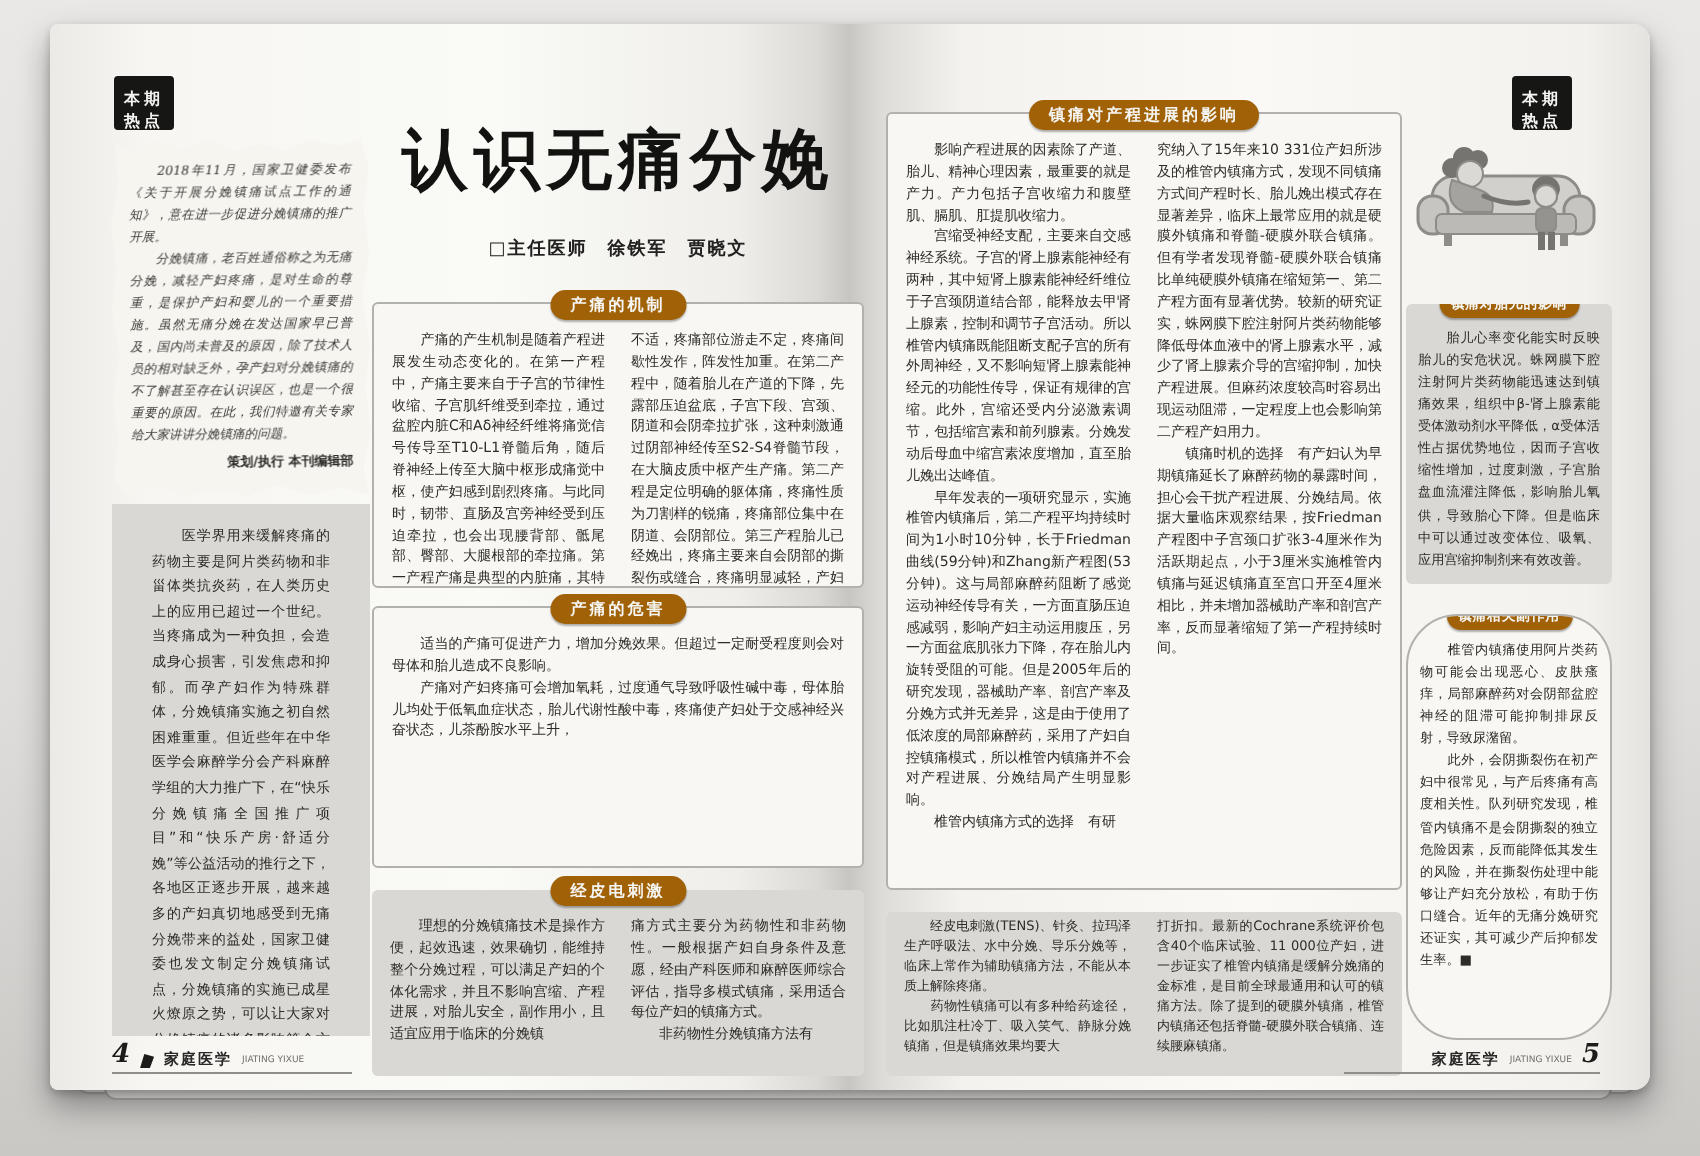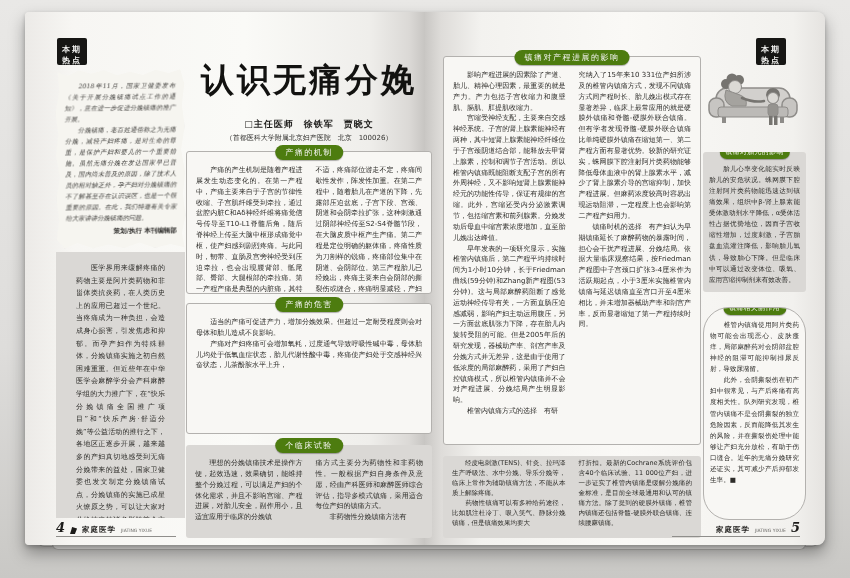--- a/index.html
+++ b/index.html
@@ -17,21 +17,21 @@
   .torn-note .note-sign{font-family:"DejaVu Serif",serif;font-size:6.5px;font-weight:bold;color:#2c2b29;text-align:right;margin-top:4px;}
   .gray-box{background:#dad8d5;}
   .white-box{background:#f8f7f4;border:1px solid #b3b1ae;border-radius:3px;}
   .intro-box{position:absolute;left:56px;top:252px;width:129px;height:266px;padding:10px 20px;box-sizing:border-box;overflow:hidden;}
   .intro-box .body-text{font-size:7px;line-height:1.8;}
   .main-title{position:absolute;left:186px;top:58px;width:246px;text-align:center;font-size:33px;font-weight:bold;letter-spacing:3px;color:#121210;}
   .byline{position:absolute;left:186px;top:118px;width:246px;text-align:center;font-size:9px;font-weight:bold;color:#22211f;letter-spacing:1px;}
   .affiliation{position:absolute;left:186px;top:133px;width:246px;text-align:center;font-size:7px;color:#33322f;}
   .section-box{position:absolute;box-sizing:border-box;overflow:visible;}
   .section-inner{width:100%;height:100%;overflow:hidden;display:flex;gap:13px;padding:13px 9px 8px 9px;box-sizing:border-box;}
-  .badge{position:absolute;top:-7px;left:50%;transform:translateX(-50%);background:#4d7c0f;color:#f5f5f3;font-size:8px;font-weight:normal;letter-spacing:1.5px;padding:2px 10px;border-radius:9px;white-space:nowrap;box-shadow:0 1px 1px rgba(0,0,0,.3);}
+  .badge{position:absolute;top:-7px;left:50%;transform:translateX(-50%);background:#a16207;color:#f5f5f3;font-size:8px;font-weight:bold;letter-spacing:1.5px;padding:2px 10px;border-radius:9px;white-space:nowrap;box-shadow:0 1px 1px rgba(0,0,0,.3);}
   .body-text{font-size:7px;line-height:1.55;text-align:justify;color:#2d2c29;white-space:pre-line;}
   .col{flex:1;min-width:0;}
   .side-box{position:absolute;box-sizing:border-box;padding:12px 6px 6px 6px;overflow:hidden;border-radius:26px;}
   .side-box .body-text{font-size:6.6px;line-height:1.68;}
   .side-box .badge{font-size:6.8px;padding:2px 6px;letter-spacing:.5px;}
   .footer{position:absolute;display:flex;align-items:flex-end;gap:5px;border-bottom:1px solid #8f8e8b;padding-bottom:2px;}
   .footer .pagenum{font-family:"DejaVu Serif",serif;font-size:13px;font-weight:bold;font-style:italic;color:#1c1b19;line-height:1;}
   .footer .magname{font-size:7.5px;font-weight:bold;letter-spacing:1px;color:#2a2927;line-height:1.2;}
   .footer .magsub{font-size:4.5px;color:#6e6d6a;line-height:1.4;}
   .logo-sq{width:7px;height:7px;background:#1c1b19;clip-path:polygon(0 100%,30% 0,100% 20%,70% 100%);}
@@ -60,40 +60,39 @@
 　　分娩镇痛，老百姓通俗称之为无痛分娩，减轻产妇疼痛，是对生命的尊重，是保护产妇和婴儿的一个重要措施。虽然无痛分娩在发达国家早已普及，国内尚未普及的原因，除了技术人员的相对缺乏外，孕产妇对分娩镇痛的不了解甚至存在认识误区，也是一个很重要的原因。在此，我们特邀有关专家给大家讲讲分娩镇痛的问题。</div>
     <div class="note-sign">策划/执行 本刊编辑部</div>
   </div>
 
   <div class="intro-box gray-box">
     <div class="body-text">　　医学界用来缓解疼痛的药物主要是阿片类药物和非甾体类抗炎药，在人类历史上的应用已超过一个世纪。当疼痛成为一种负担，会造成身心损害，引发焦虑和抑郁。而孕产妇作为特殊群体，分娩镇痛实施之初自然困难重重。但近些年在中华医学会麻醉学分会产科麻醉学组的大力推广下，在“快乐分娩镇痛全国推广项目”和“快乐产房·舒适分娩”等公益活动的推行之下，各地区正逐步开展，越来越多的产妇真切地感受到无痛分娩带来的益处，国家卫健委也发文制定分娩镇痛试点，分娩镇痛的实施已成星火燎原之势，可以让大家对分娩镇痛的诸多影响等全方面了解。</div>
   </div>
 
   <div class="main-title">认识无痛分娩</div>
   <div class="byline">□主任医师　徐铁军　贾晓文</div>
-  <div class="affiliation">（首都医科大学附属北京妇产医院　北京　100026）</div>
 
   <div class="section-box white-box" style="left:186px;top:151px;width:246px;height:143px;">
     <div class="badge">产痛的机制</div>
     <div class="section-inner">
       <div class="col body-text">　　产痛的产生机制是随着产程进展发生动态变化的。在第一产程中，产痛主要来自于子宫的节律性收缩、子宫肌纤维受到牵拉，通过盆腔内脏C和Aδ神经纤维将痛觉信号传导至T10-L1脊髓后角，随后脊神经上传至大脑中枢形成痛觉中枢，使产妇感到剧烈疼痛。与此同时，韧带、直肠及宫旁神经受到压迫牵拉，也会出现腰背部、骶尾部、臀部、大腿根部的牵拉痛。第一产程产痛是典型的内脏痛，其特点为疼痛性质弥漫</div>
       <div class="col body-text">不适，疼痛部位游走不定，疼痛间歇性发作，阵发性加重。在第二产程中，随着胎儿在产道的下降，先露部压迫盆底，子宫下段、宫颈、阴道和会阴牵拉扩张，这种刺激通过阴部神经传至S2-S4脊髓节段，在大脑皮质中枢产生产痛。第二产程是定位明确的躯体痛，疼痛性质为刀割样的锐痛，疼痛部位集中在阴道、会阴部位。第三产程胎儿已经娩出，疼痛主要来自会阴部的撕裂伤或缝合，疼痛明显减轻，产妇也较易忍受。</div>
     </div>
   </div>
 
   <div class="section-box white-box" style="left:186px;top:303px;width:246px;height:131px;">
     <div class="badge">产痛的危害</div>
     <div class="section-inner">
       <div class="col body-text">　　适当的产痛可促进产力，增加分娩效果。但超过一定耐受程度则会对母体和胎儿造成不良影响。
 　　产痛对产妇疼痛可会增加氧耗，过度通气导致呼吸性碱中毒，母体胎儿均处于低氧血症状态，胎儿代谢性酸中毒，疼痛使产妇处于交感神经兴奋状态，儿茶酚胺水平上升，</div>
     </div>
   </div>
 
   <div class="section-box gray-box" style="left:186px;top:445px;width:246px;height:93px;border-radius:3px;">
-    <div class="badge">个临床试验</div>
+    <div class="badge">经皮电刺激</div>
     <div class="section-inner">
       <div class="col body-text">　　理想的分娩镇痛技术是操作方便，起效迅速，效果确切，能维持整个分娩过程，可以满足产妇的个体化需求，并且不影响宫缩、产程进展，对胎儿安全，副作用小，且适宜应用于临床的分娩镇</div>
       <div class="col body-text">痛方式主要分为药物性和非药物性。一般根据产妇自身条件及意愿，经由产科医师和麻醉医师综合评估，指导多模式镇痛，采用适合每位产妇的镇痛方式。
 　　非药物性分娩镇痛方法有</div>
     </div>
   </div>
 
   <div class="footer" style="left:56px;top:521px;width:120px;">
     <span class="pagenum">4</span>
     <span class="logo-sq"></span>

